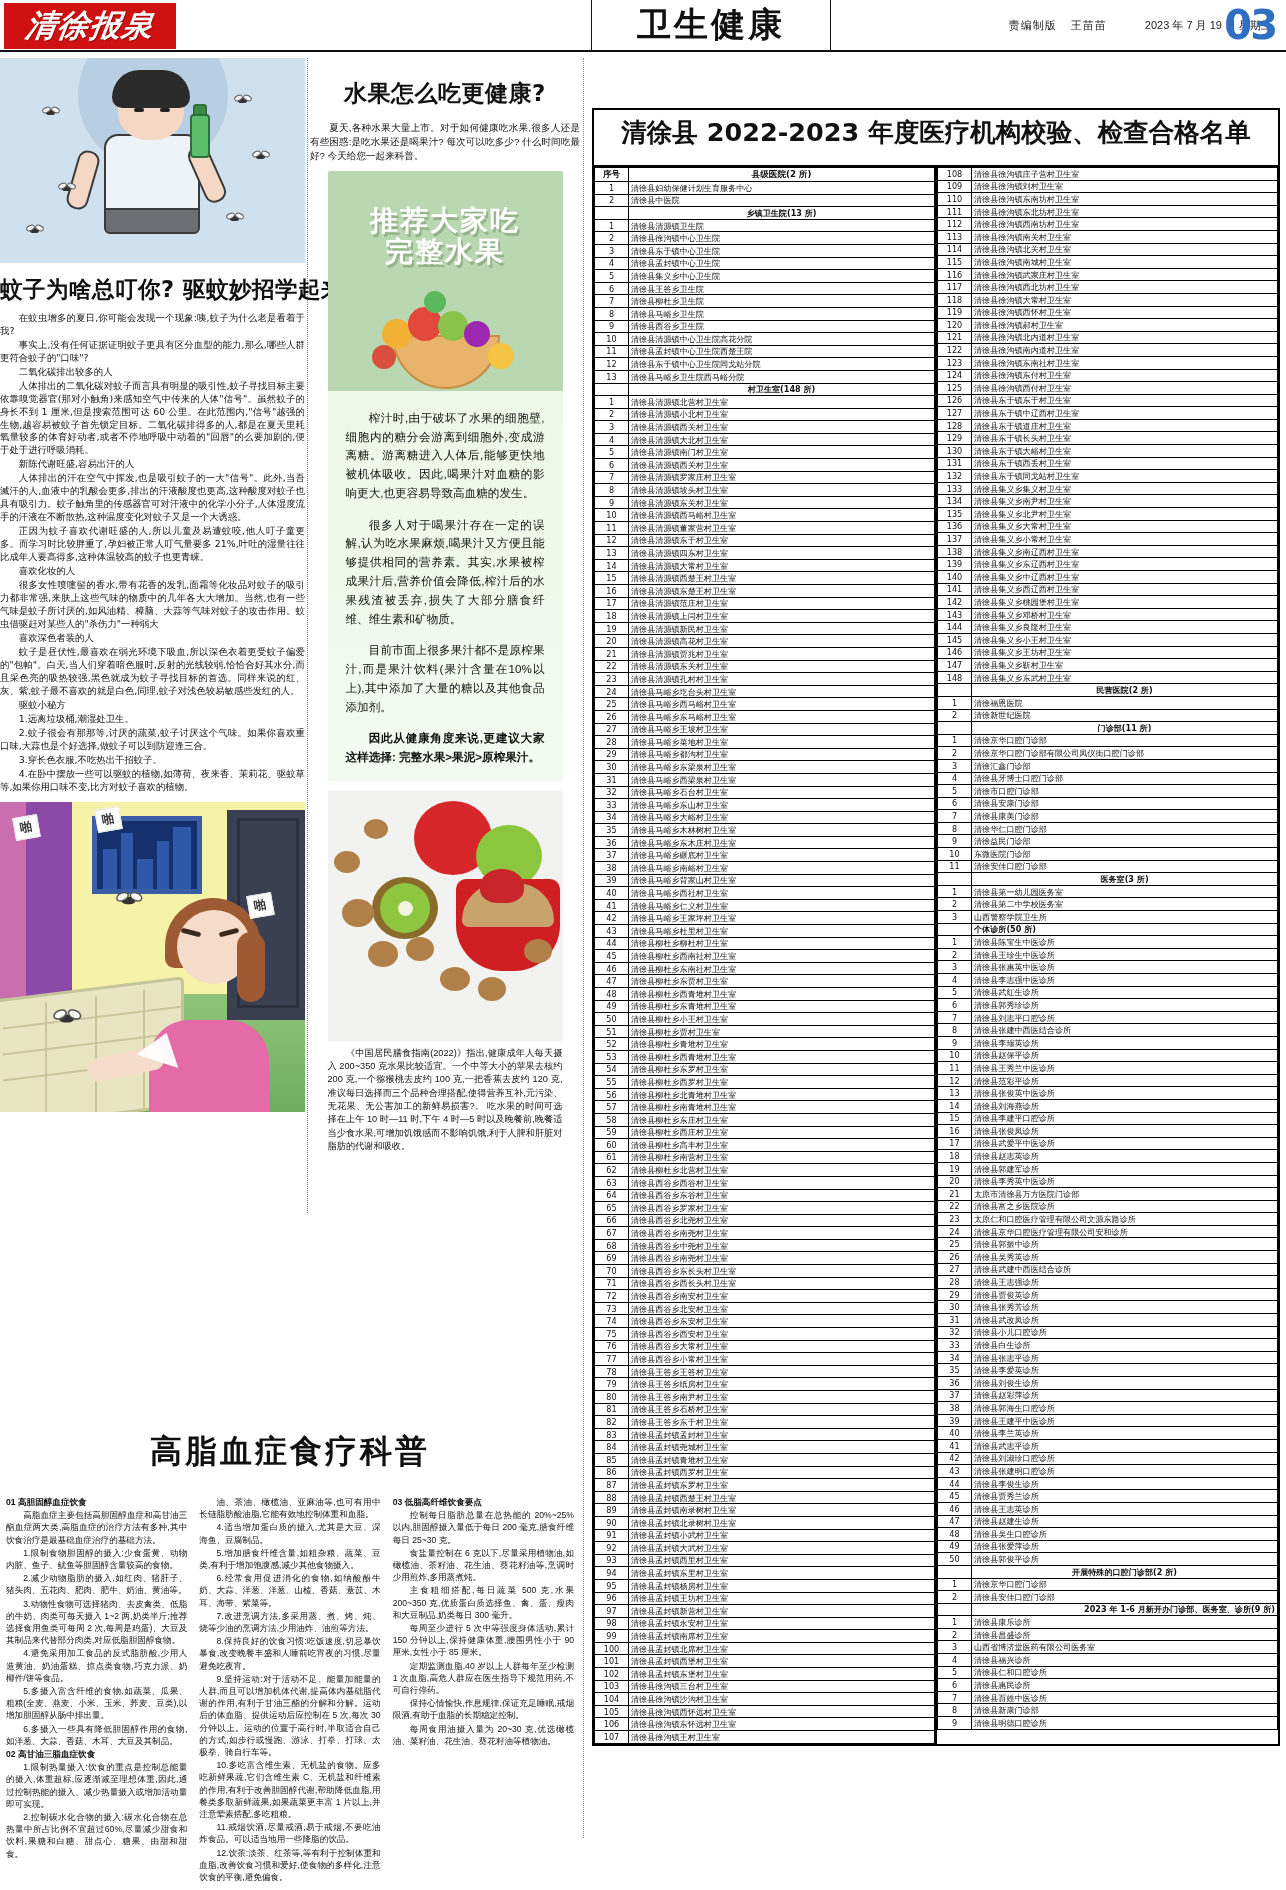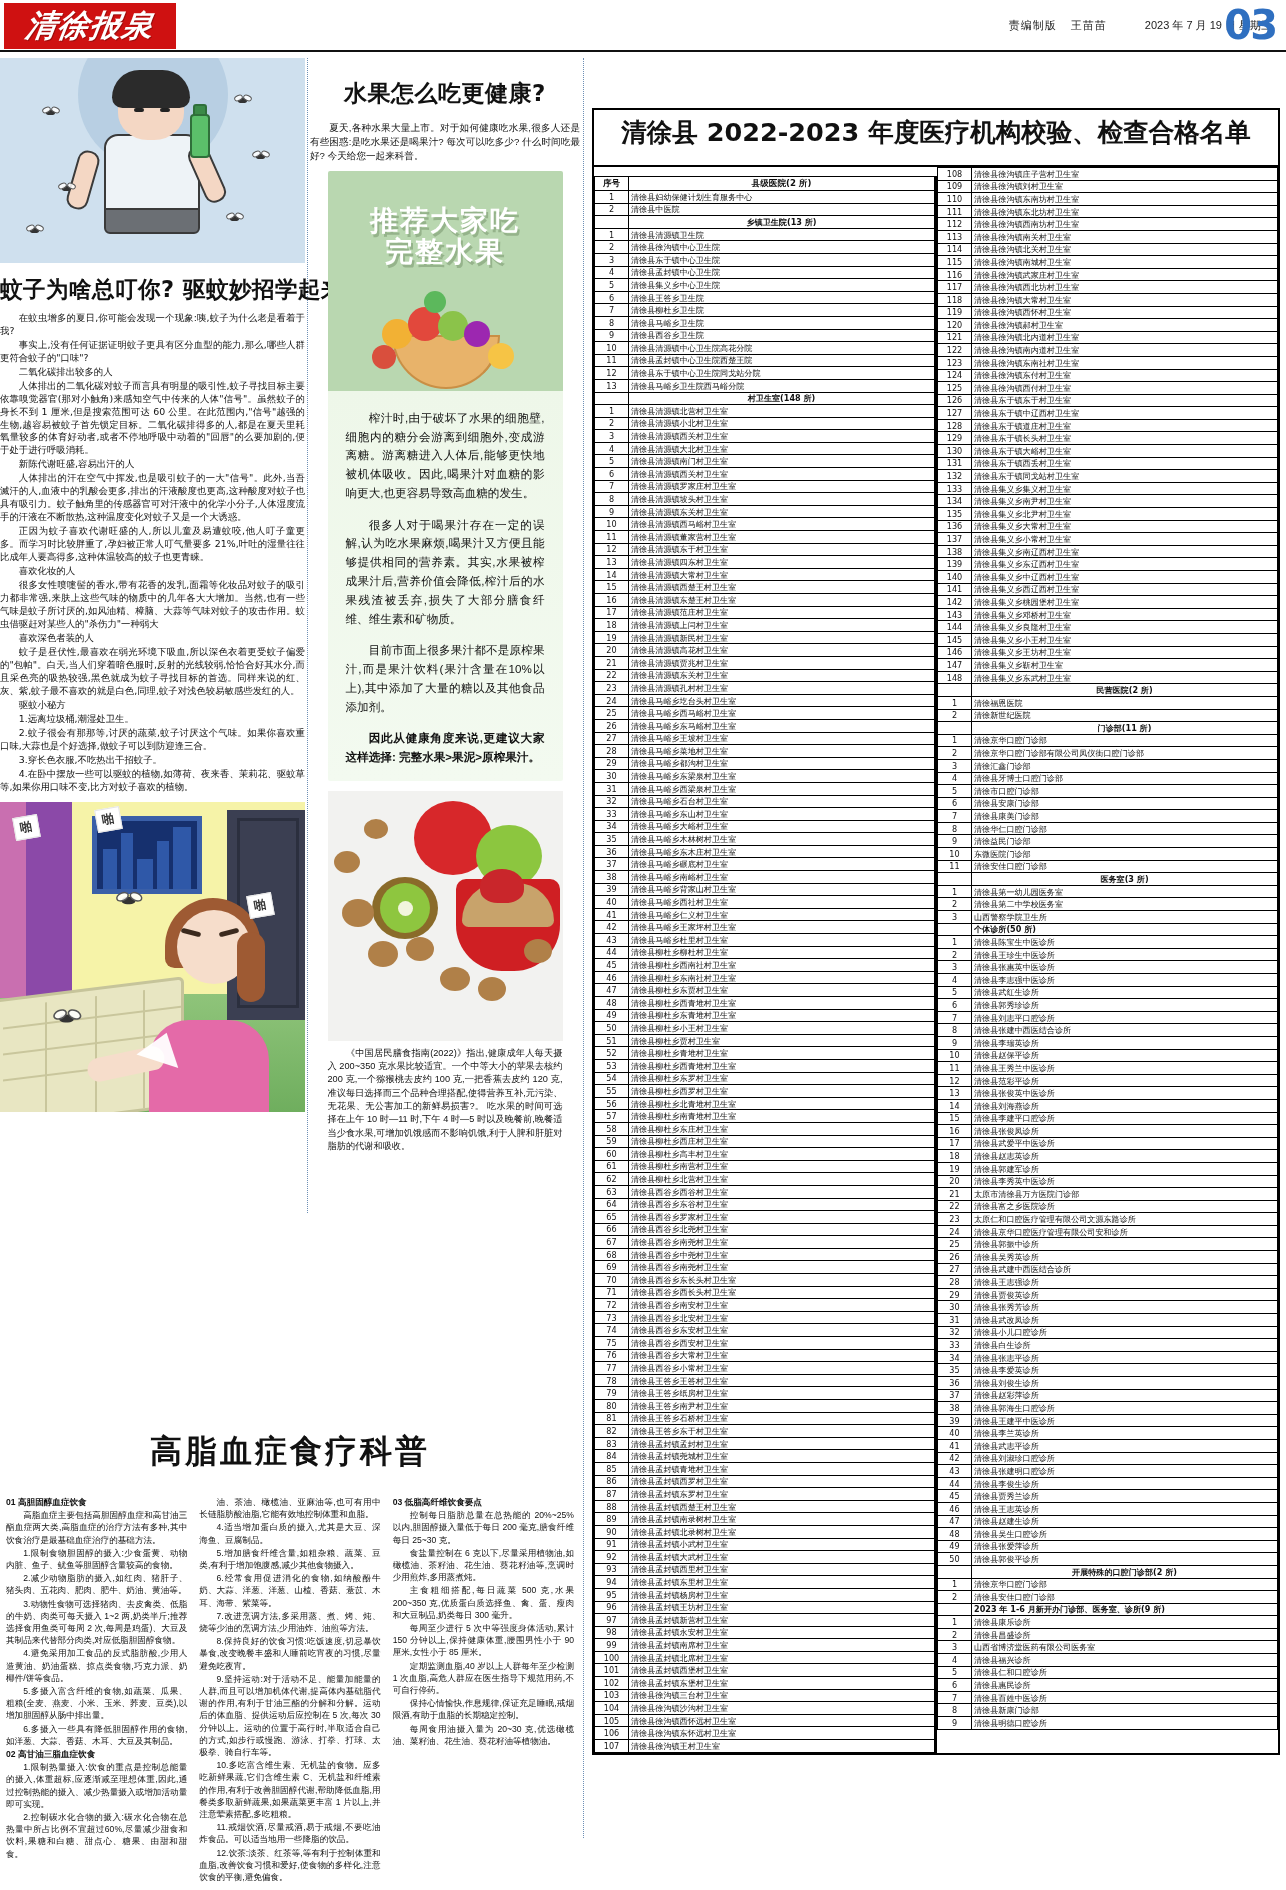--- a/index.html
+++ b/index.html
@@ -216,40 +216,43 @@
   
   .tbl-wrap { position:absolute; left:592px; top:56px; width:688px; }
   .tbl-title {
     border:2.5px solid #000; border-bottom:none;
     text-align:center; font-size:25.5px; font-weight:bold; letter-spacing:0px;
     padding:5px 0 15px 0; white-space:nowrap;
     font-family:"DejaVu Sans","Liberation Sans",sans-serif;
   }
   .tbl-cols { display:flex; border:2.5px solid #000; }
   .tcol { flex:1 1 0; }
-  .tcol.left { border-right:2.5px solid #000;margin-top:9px; }
+  .tcol.left { border-right:2.5px solid #000; }
   table.lst { width:100%; border-collapse:collapse; table-layout:fixed; }
   table.lst td, table.lst th {
     border:1px solid #000; font-size:8.1px; height:12.6px; padding:0 2px;
     line-height:1; overflow:hidden; white-space:nowrap;
     font-family:"DejaVu Sans","Liberation Sans",sans-serif;
   }
   table.lst td.num { width:34px; text-align:center; color:#111; }
   table.lst td.nm { text-align:left; }
   table.lst tr.sec td { text-align:center; font-weight:bold; }
   table.lst tr.hd td { text-align:center; font-weight:bold; font-size:8.6px; height:14px; }
 </style>
 </head>
 <body>
 
 <div class="masthead">
   <div class="logo-box">
     <span class="logo-text">清徐报泉</span>
   </div>
   <div class="mast-gap"></div>
+  <div class="mast-title-cell">
+    <span class="mast-title">卫生健康</span>
+  </div>
   <div class="mast-meta">
     <span class="editor">
       <span>责编制版</span><b>王苗苗</b>
     </span>
     <span>2023 年 7 月 19 日 星期三</span>
   </div>
   <div class="page-no">03</div>
 </div>
 
 <div class="page">
@@ -1397,21 +1400,21 @@
               <tr>
                 <td class="num">1</td>
                 <td class="nm">清徐京华口腔门诊部</td>
               </tr>
               <tr>
                 <td class="num">2</td>
                 <td class="nm">清徐县安佳口腔门诊部</td>
               </tr>
               <tr class="sec">
                 <td class="num"></td>
-                <td class="nm" style="text-align: left; font-weight: bold;">2023 年 1-6 月新开办门诊部、医务室、诊所(9 所)</td>
+                <td class="nm" style="text-align: right; font-weight: bold;">2023 年 1-6 月新开办门诊部、医务室、诊所(9 所)</td>
               </tr>
               <tr>
                 <td class="num">1</td>
                 <td class="nm">清徐县康乐诊所</td>
               </tr>
               <tr>
                 <td class="num">2</td>
                 <td class="nm">清徐县昌盛诊所</td>
               </tr>
               <tr>

